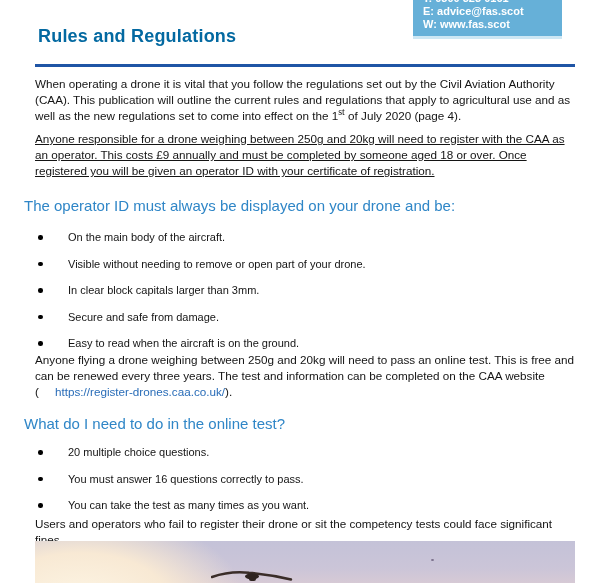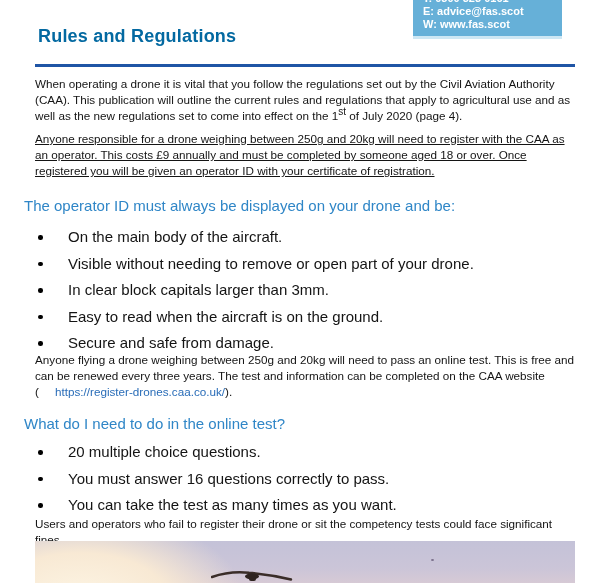--- a/index.html
+++ b/index.html
@@ -26,36 +26,36 @@
     color:#0369a1; letter-spacing:0.2px;
   }
   .title-rule { left:35px; top:64px; width:540px; height:3px; background:#1f55a5; }
 
   
   .para { left:35px; width:545px; margin:0; font-size:11.7px; line-height:16px; }
   .p1 { top:76px; }
   .p2 { top:131px;text-decoration:underline; }
   .p3 { top:352px; }
   .p4 { top:516px; }
-  sup { font-size:10px; vertical-align:super; line-height:0; }
+  sup { font-size:10px; vertical-align:super; line-height:0;font-family:Liberation Serif, serif; }
   a.doc-link { color:#2a6db8; cursor:pointer;margin-left:16px; }
 
   
   .section-heading {
     left:24px; margin:0; font-size:15px; font-weight:normal; color:#2f86c7;
   }
   .h-operator { top:197px; }
   .h-test { top:415px; }
 
   
   .bullets { left:35px; width:545px; margin:0; padding:0; list-style:none; }
   .bullets-1 { top:229px; }
   .bullets-2 { top:444px; }
   .bullets li {
-    position:relative; padding-left:33px; font-size:15px; line-height:16px;
+    position:relative; padding-left:33px; font-size:11px; line-height:16px;
     margin:0 0 10.5px 0;
   }
   .bullets li::before {
     content:""; position:absolute; left:3px; top:6px;
     width:4.5px; height:4.5px; border-radius:50%; background:#000;
   }
 
   
   .photo {
     position:absolute; left:35px; top:541px; width:540px; height:60px;
@@ -88,22 +88,22 @@
   <p class="abs para p1"><span>When operating a drone it is vital that you follow the regulations set out by the Civil Aviation Authority (CAA). This publication will outline the current rules and regulations that apply to agricultural use and as well as the new regulations set to come into effect on the 1</span><sup>st</sup><span> of July 2020 (page 4).</span></p>
 
   <p class="abs para p2">Anyone responsible for a drone weighing between 250g and 20kg will need to register with the CAA as an operator. This costs £9 annually and must be completed by someone aged 18 or over. Once registered you will be given an operator ID with your certificate of registration.</p>
 
   <h2 class="abs section-heading h-operator">The operator ID must always be displayed on your drone and be:</h2>
 
   <ul class="abs bullets bullets-1">
     <li>On the main body of the aircraft.</li>
     <li>Visible without needing to remove or open part of your drone.</li>
     <li>In clear block capitals larger than 3mm.</li>
+    <li>Secure and safe from damage.</li>
     <li>Easy to read when the aircraft is on the ground.</li>
-    <li>Secure and safe from damage.</li>
   </ul>
 
   <p class="abs para p3"><span>Anyone flying a drone weighing between 250g and 20kg will need to pass an online test. This is free and can be renewed every three years. The test  and information can be completed on the CAA website (</span><a class="doc-link">https://register-drones.caa.co.uk/</a><span>).</span></p>
 
   <h2 class="abs section-heading h-test">What do I need to do in the online test?</h2>
 
   <ul class="abs bullets bullets-2">
     <li>20 multiple choice questions.</li>
     <li>You must answer 16 questions correctly to pass.</li>
     <li>You can take the test as many times as you want.</li>

